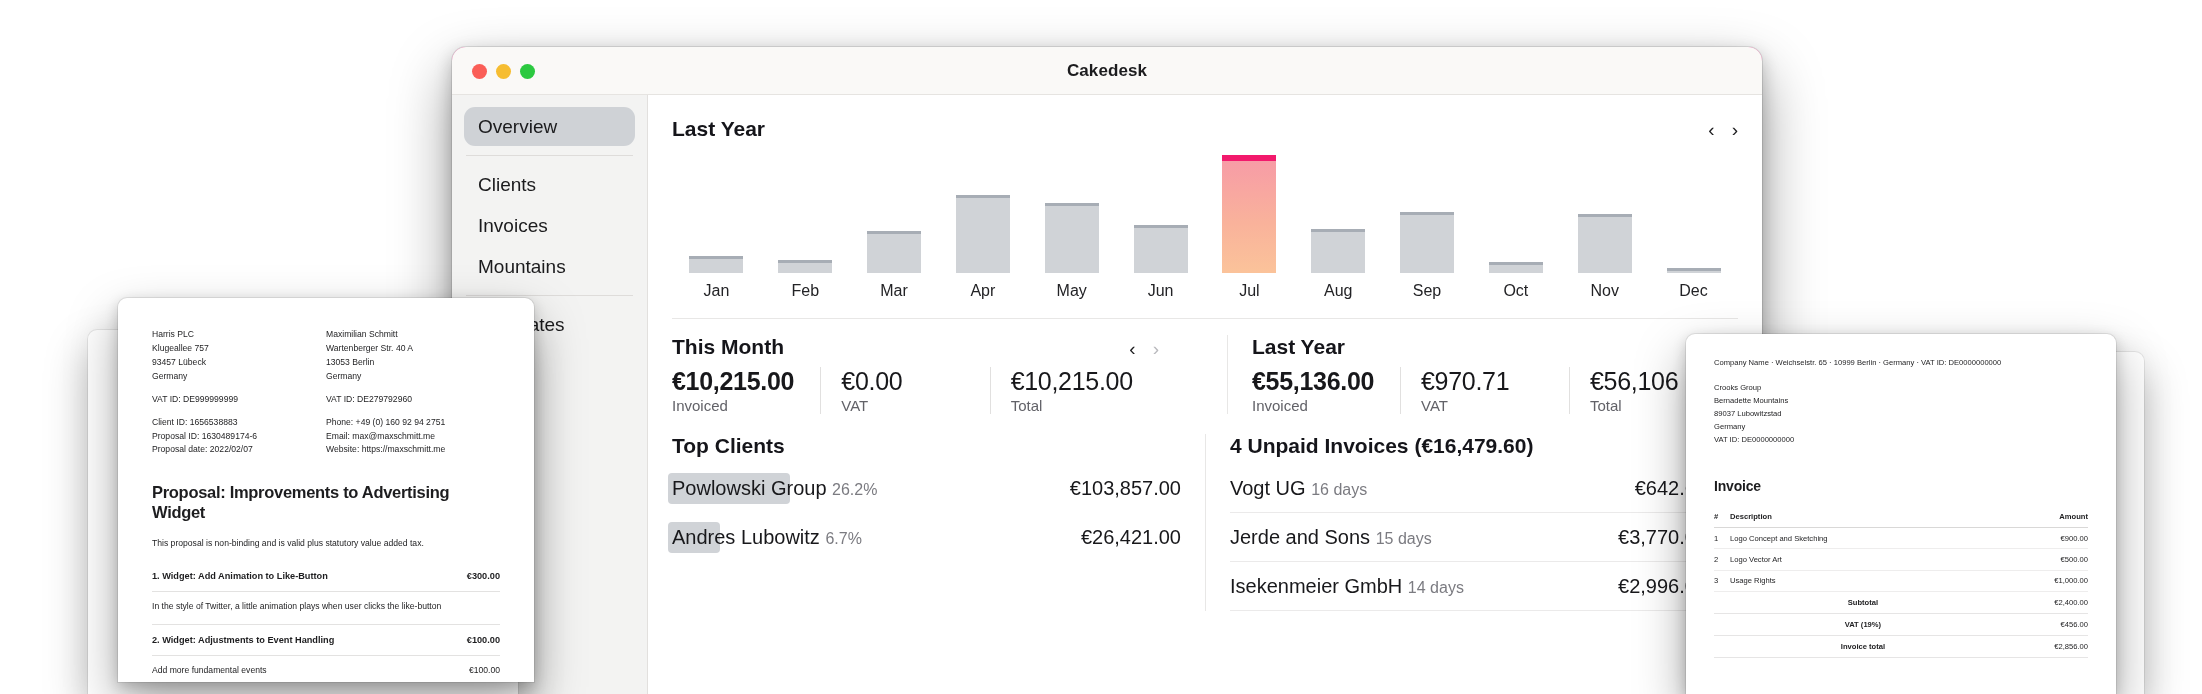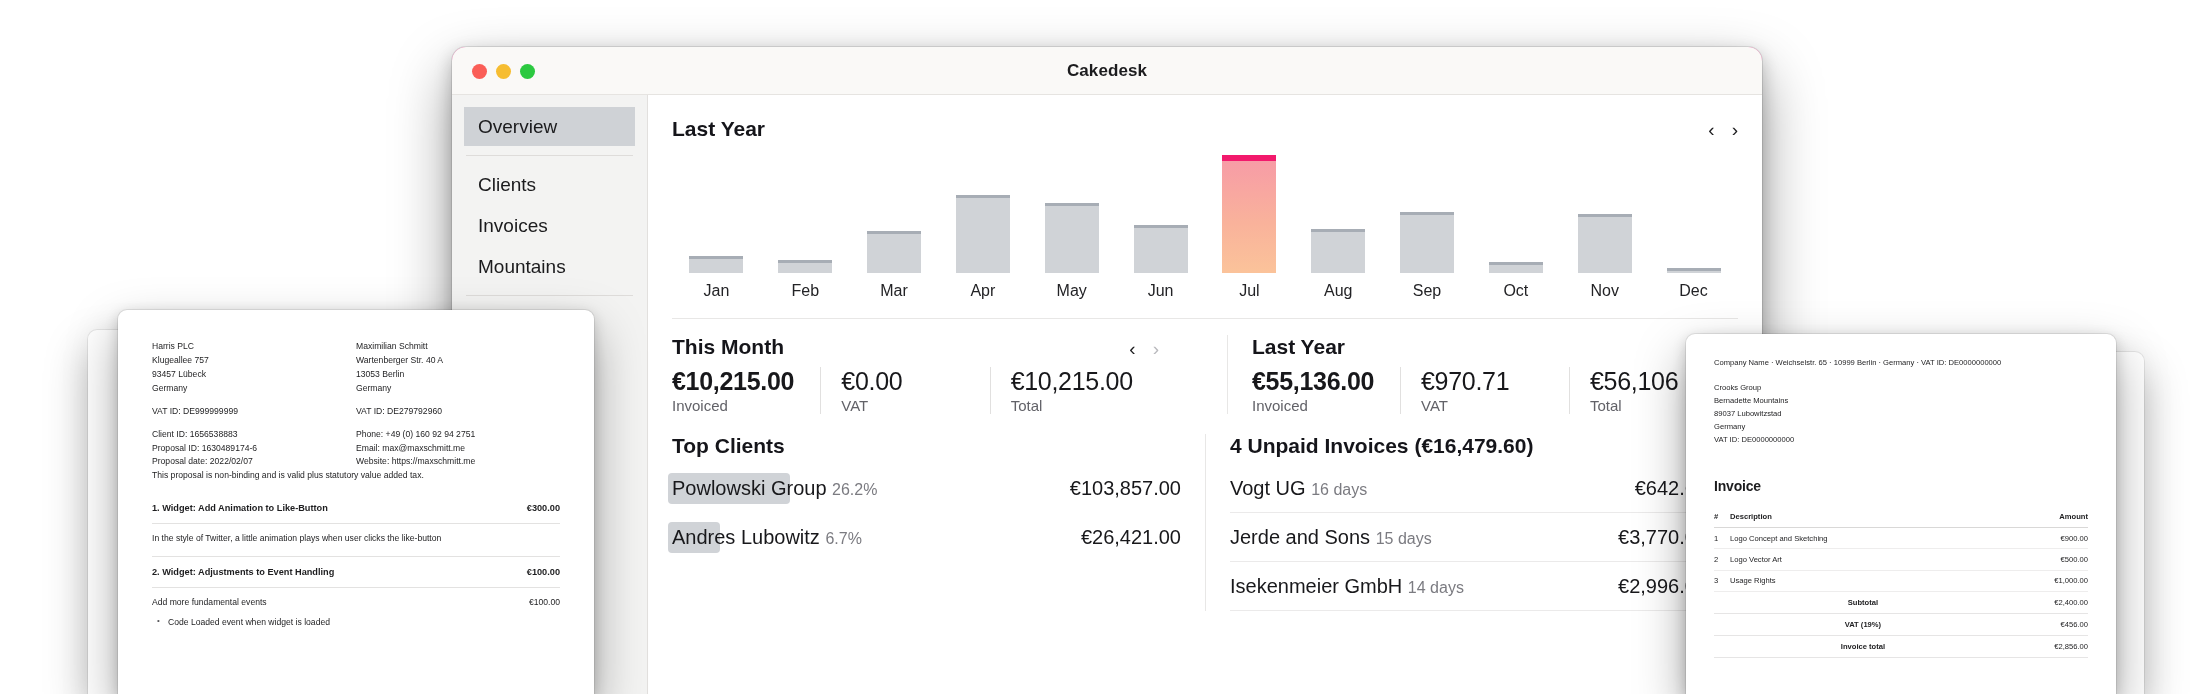--- a/index.html
+++ b/index.html
@@ -52,21 +52,21 @@
     border-right: 1px solid #e2e0de;
     padding: 12px 12px 0 12px;
     flex: 0 0 196px;
   }
   .nav-item {
     height: 39px;
     display: flex; align-items: center;
     padding: 0 14px;
     font-size: 19px;
     color: #1b1b1d;
-    border-radius: 0;
+    border-radius: 11px;
     margin-bottom: 2px;
     white-space: nowrap;
   }
   .nav-item.active { background: #cfd2d6; }
   .nav-sep {
     height: 1px; background: #dedcda;
     margin: 9px 2px 9px 2px;
   }
 
   
@@ -134,22 +134,22 @@
   .inv-row { border-bottom: 1px solid #ebeaea; }
   .inv-right { display: flex; align-items: center; gap: 14px; }
   .chk {
     width: 17px; height: 21px; border: 1.5px solid #9b9ba1;
     border-radius: 3px; flex: 0 0 17px;
   }
 
   
   #doc-proposal {
     position: absolute;
-    left: 118px; top: 310px;
-    width: 476px; height: 384px;
+    left: 118px; top: 298px;
+    width: 416px; height: 384px;
     background: #ffffff;
     border-radius: 9px 9px 0 0;
     box-shadow: 0 0 0 1px rgba(0,0,0,0.08), 0 22px 50px rgba(0,0,0,0.35), 0 4px 14px rgba(0,0,0,0.18);
     padding: 30px 34px;
     z-index: 20;
     overflow: hidden;
     font-size: 8.6px;
     color: #1d1d1f;
     line-height: 1.62;
   }
@@ -428,20 +428,21 @@
       <div>Germany</div>
       <div class="gap"></div>
       <div>VAT ID: DE279792960</div>
       <div class="gap"></div>
       <div>Phone: +49 (0) 160 92 94 2751</div>
       <div>Email: max@maxschmitt.me</div>
       <div>Website: https://maxschmitt.me</div>
     </div>
   </div>
 
+  <h1>Proposal: Improvements to Advertising Widget</h1>
   <div class="intro">This proposal is non-binding and is valid plus statutory value added tax.</div>
   <div id="proposal-items">
       <div>
         <div class="li-head">
           <span>1. Widget: Add Animation to Like-Button</span>
           <span>€300.00</span>
         </div>
         <div class="li-rule"></div>
         <div class="li-desc">
           <span>In the style of Twitter, a little animation plays when user clicks the like-button</span>

